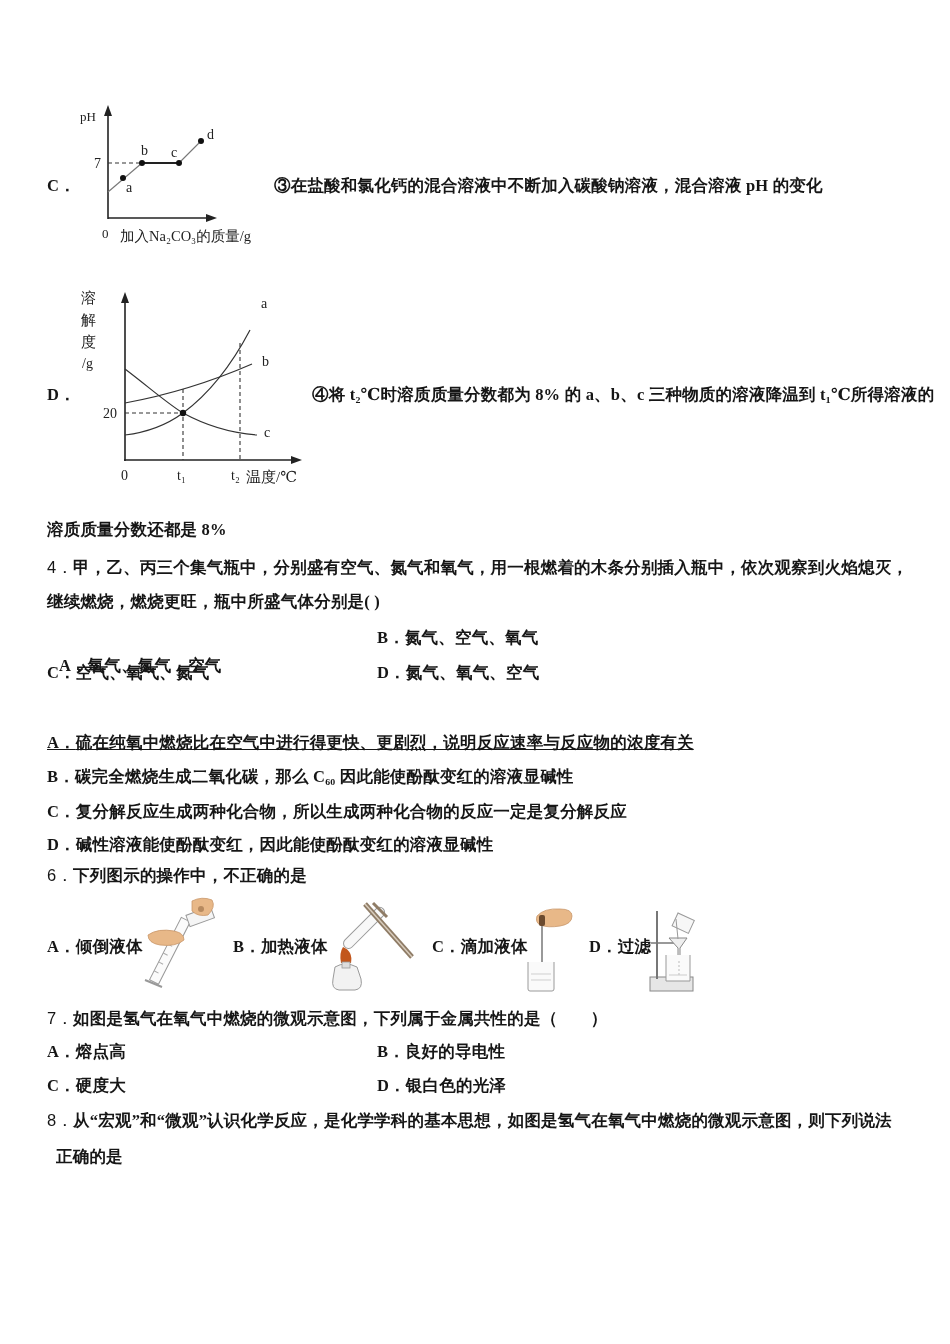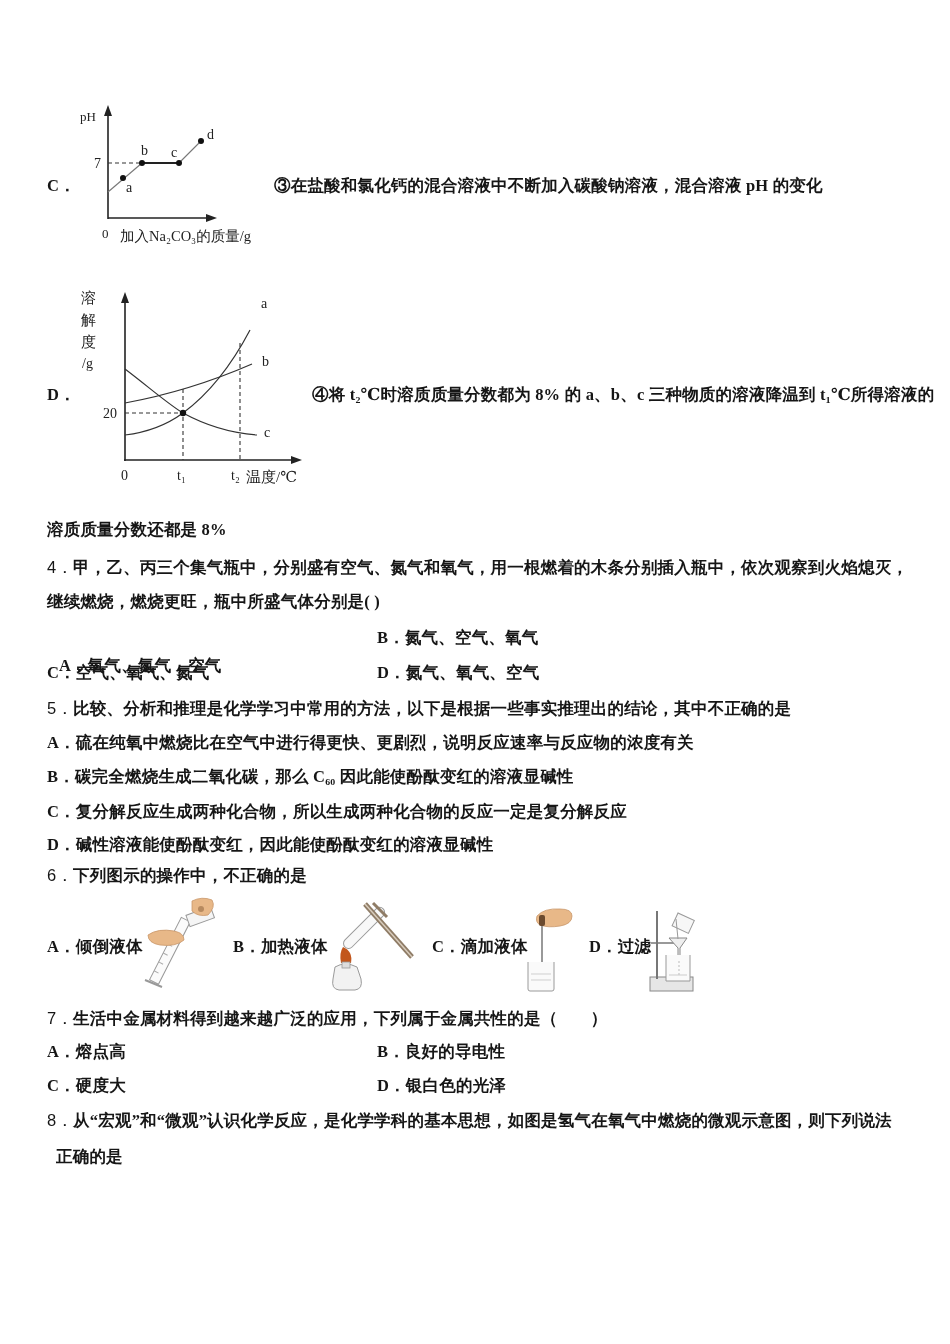--- a/index.html
+++ b/index.html
@@ -99,24 +99,21 @@
   <div class="line" style="left:377px; top:628px;">
     <span class="opt-label">B．</span><span>氮气、空气、氧气</span>
   </div>
   <div class="line" style="left:47px; top:663px;">
     <span class="opt-label">C．</span><span>空气、氧气、氮气</span>
   </div>
   <div class="line" style="left:377px; top:663px;">
     <span class="opt-label">D．</span><span>氮气、氧气、空气</span>
   </div>
 
-  <div class="line" style="left:47px; top:698px;">
-    <span class="num">5．</span><span>比较、分析和推理是化学学习中常用的方法，以下是根据一些事实推理出的结论，其中不正确的是</span>
-  </div>
-  <div class="line" style="left:47px; top:733px;">
+  <div class="line" style="left:47px; top:733px;text-decoration:underline;">
     <span class="opt-label">A．</span><span>硫在纯氧中燃烧比在空气中进行得更快、更剧烈，说明反应速率与反应物的浓度有关</span>
   </div>
   <div class="line" style="left:47px; top:767px;">
     <span class="opt-label">B．</span><span>碳完全燃烧生成二氧化碳，那么 C₆₀ 因此能使酚酞变红的溶液显碱性</span>
   </div>
   <div class="line" style="left:47px; top:802px;">
     <span class="opt-label">C．</span><span>复分解反应生成两种化合物，所以生成两种化合物的反应一定是复分解反应</span>
   </div>
   <div class="line" style="left:47px; top:835px;">
     <span class="opt-label">D．</span><span>碱性溶液能使酚酞变红，因此能使酚酞变红的溶液显碱性</span>
@@ -189,21 +186,21 @@
     <path d="M21,50 L21,76 L45,76 L45,50" fill="#fafafa" stroke="#999" stroke-width="1"></path>
     <line x1="34" y1="56" x2="34" y2="70" stroke="#bbb" stroke-dasharray="2,2"></line>
     <line x1="24" y1="70" x2="42" y2="70" stroke="#ccc"></line>
     <g transform="translate(33,8) rotate(25)">
       <rect x="0" y="0" width="18" height="14" fill="#f7f7f7" stroke="#9a9a9a" stroke-width="1"></rect>
     </g>
     <line x1="31" y1="14" x2="33" y2="34" stroke="#999" stroke-width="1"></line>
   </svg>
 
   <div class="line" style="left:47px; top:1008px;">
-    <span class="num">7．</span><span>生活中金属材料得到越来越广泛的应用，下列属于金属共性的是（　　）</span>
+    <span class="num">7．</span><span>如图是氢气在氧气中燃烧的微观示意图，下列属于金属共性的是（　　）</span>
   </div>
   <div class="line" style="left:47px; top:1042px;">
     <span class="opt-label">A．</span><span>熔点高</span>
   </div>
   <div class="line" style="left:377px; top:1042px;">
     <span class="opt-label">B．</span><span>良好的导电性</span>
   </div>
   <div class="line" style="left:47px; top:1076px;">
     <span class="opt-label">C．</span><span>硬度大</span>
   </div>

